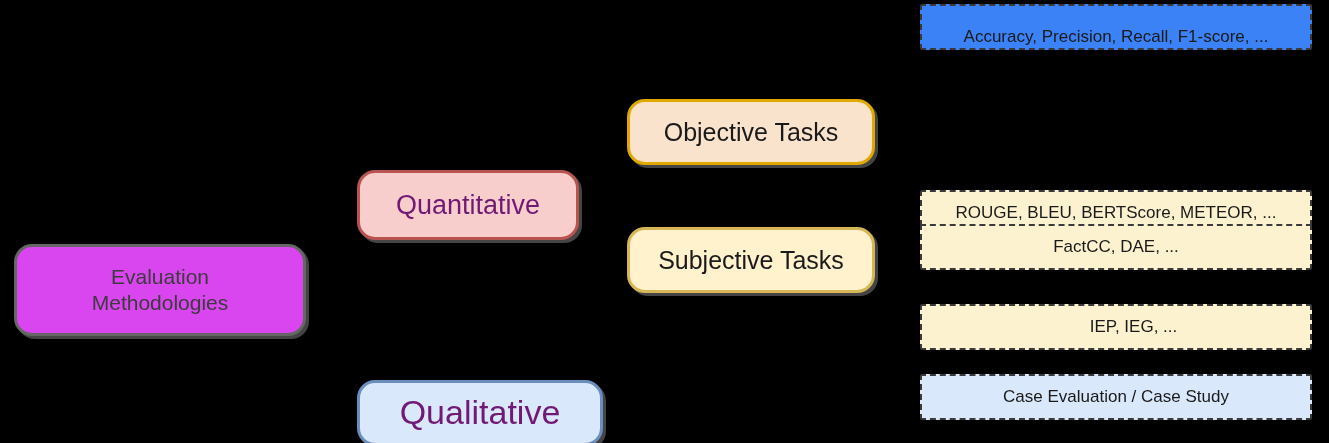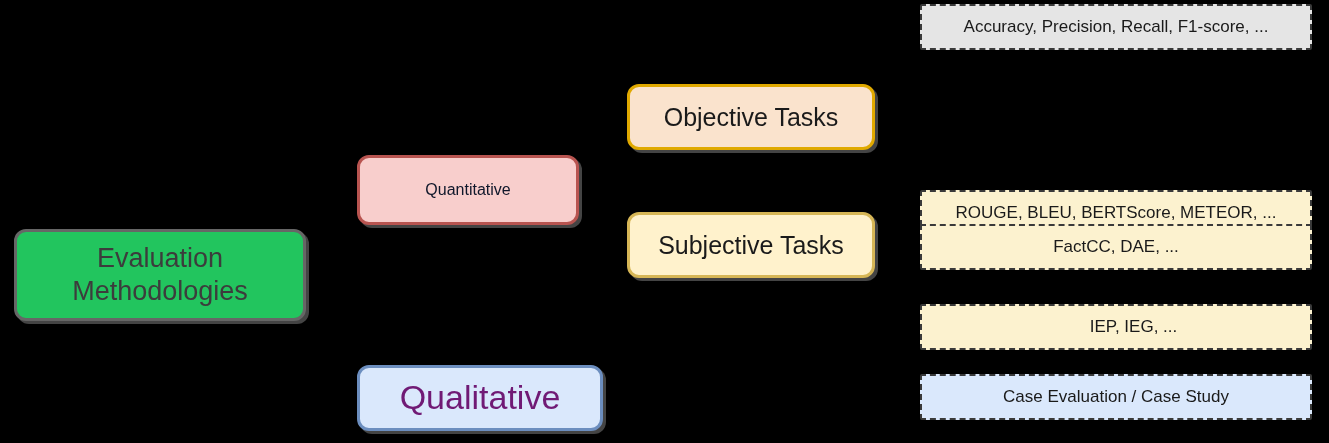--- a/index.html
+++ b/index.html
@@ -21,55 +21,56 @@
     box-sizing: border-box;
     display: flex;
     align-items: center;
     justify-content: center;
     text-align: center;
     line-height: 1.22;
     color: #333333;
   }
   
   .node.rounded {
-    border-radius: 12px;
+    border-radius: 18px;
     border-style: solid;
     border-width: 3px;
+    margin-top: 15px;
   }
   .node.rounded.shadowed {
     box-shadow: 3px 3px 0px rgba(80,80,80,0.85);
   }
   
   .node.leaf {
     border-style: dashed;
     border-width: 2px;
     border-radius: 2px;
     font-size: 17px;
     color: #1a1a1a;
   }
 
   .node-root {
     left: 14px;
     top: 229px;
     width: 292px;
     height: 92px;
-    background: #22c55e;
+    background: #d946ef;
     border-color: #666666;
-    font-size: 27px;
+    font-size: 21px;
     color: #3c3c3c;
   }
   .node-quantitative {
     left: 357px;
     top: 155px;
     width: 222px;
     height: 70px;
     background: #f8cecc;
     border-color: #b85450;
-    font-size: 16px;
-    color: #0f172a;
+    font-size: 27px;
+    color: #701a75;
   }
   .node-qualitative {
     left: 357px;
     top: 365px;
     width: 246px;
     height: 66px;
     background: #dae8fc;
     border-color: #6c8ebf;
     font-size: 34px;
     color: #701a75;
@@ -88,21 +89,21 @@
     left: 627px;
     top: 212px;
     width: 248px;
     height: 66px;
     background: #fff2cc;
     border-color: #d6b656;
     font-size: 25px;
     color: #1a1a1a;
   }
   .node.leaf { left: 920px; width: 392px; height: 46px; }
-  .leaf-1 { top: 4px;   background: #e5e5e5; border-color: #3a3a3a; }
+  .leaf-1 { top: 4px;   background: #3b82f6; border-color: #3a3a3a; align-items: flex-end; }
   .leaf-2 { top: 82px;  background: #fbe0cd; border-color: #3a3a3a; }
   .leaf-3 { top: 158px; background: #fcf2cf; border-color: #3a3a3a; margin-top: 32px; }
   .leaf-4 { top: 224px; background: #fcf2cf; border-color: #3a3a3a; }
   .leaf-5 { top: 304px; background: #fcf2cf; border-color: #3a3a3a; padding-left: 35px; }
   .leaf-6 { top: 374px; background: #dae8fc; border-color: #3a3a3a; }
 
   .edge {
     position: absolute;
     background: #000000;
   }

